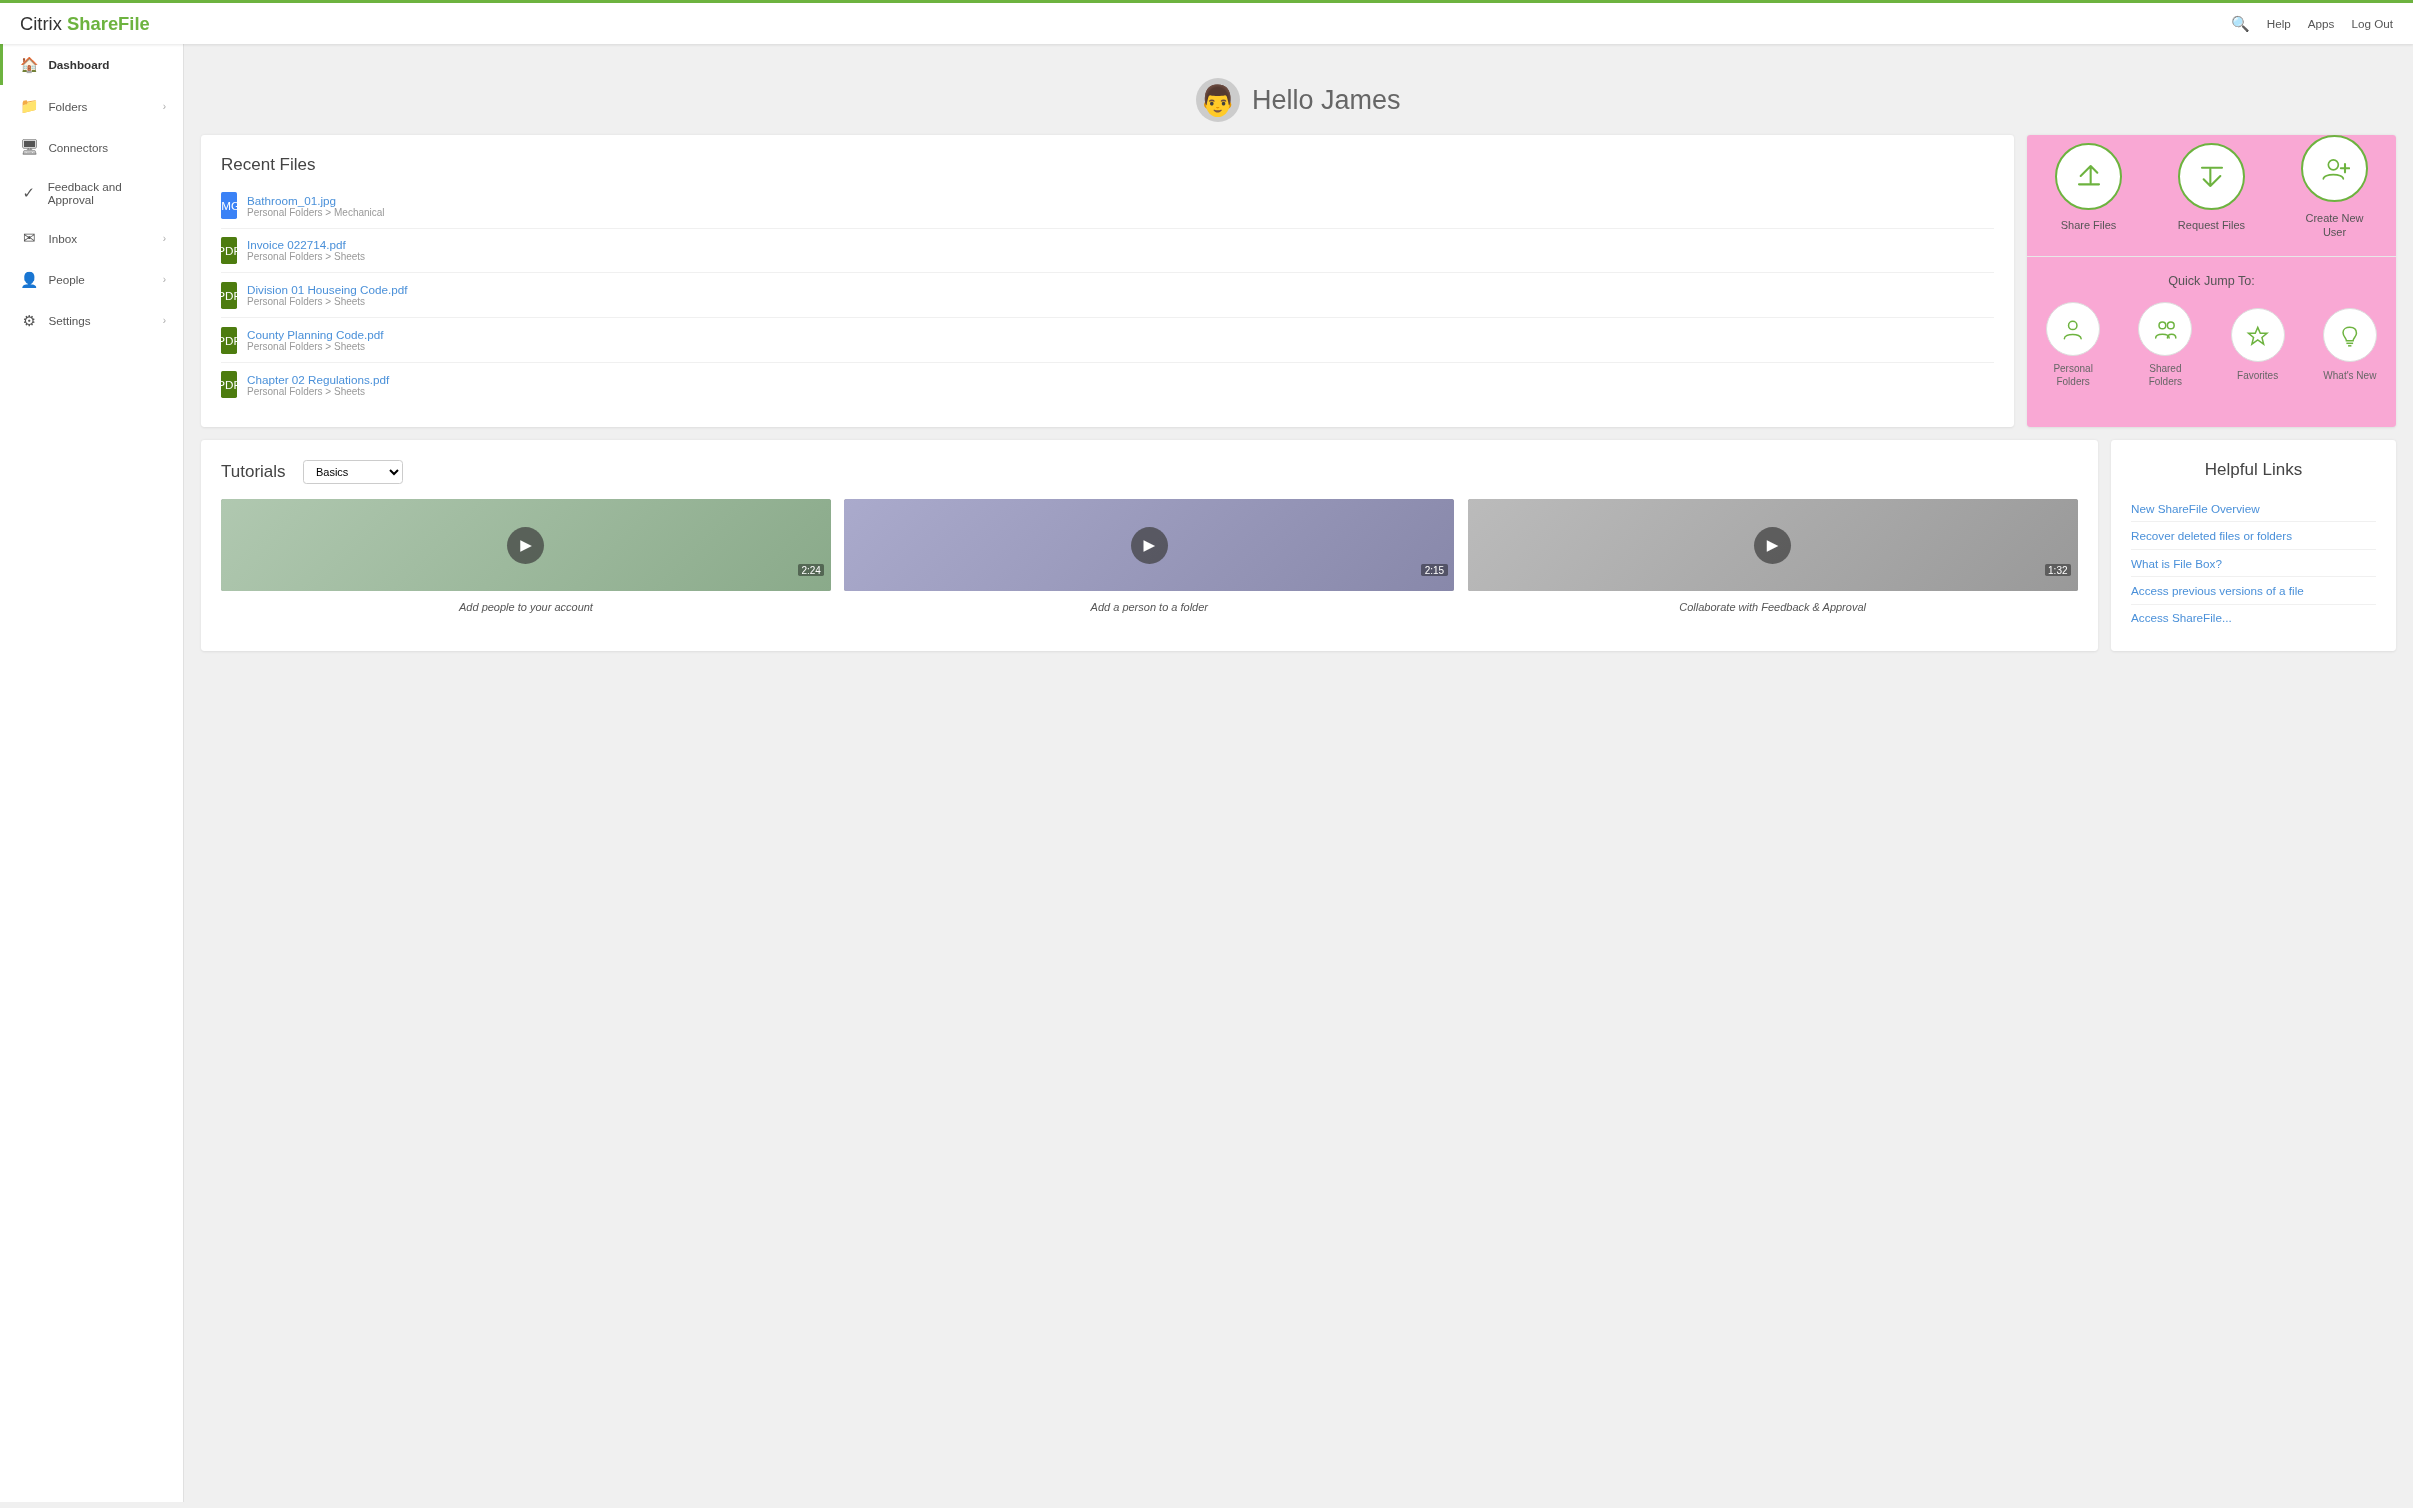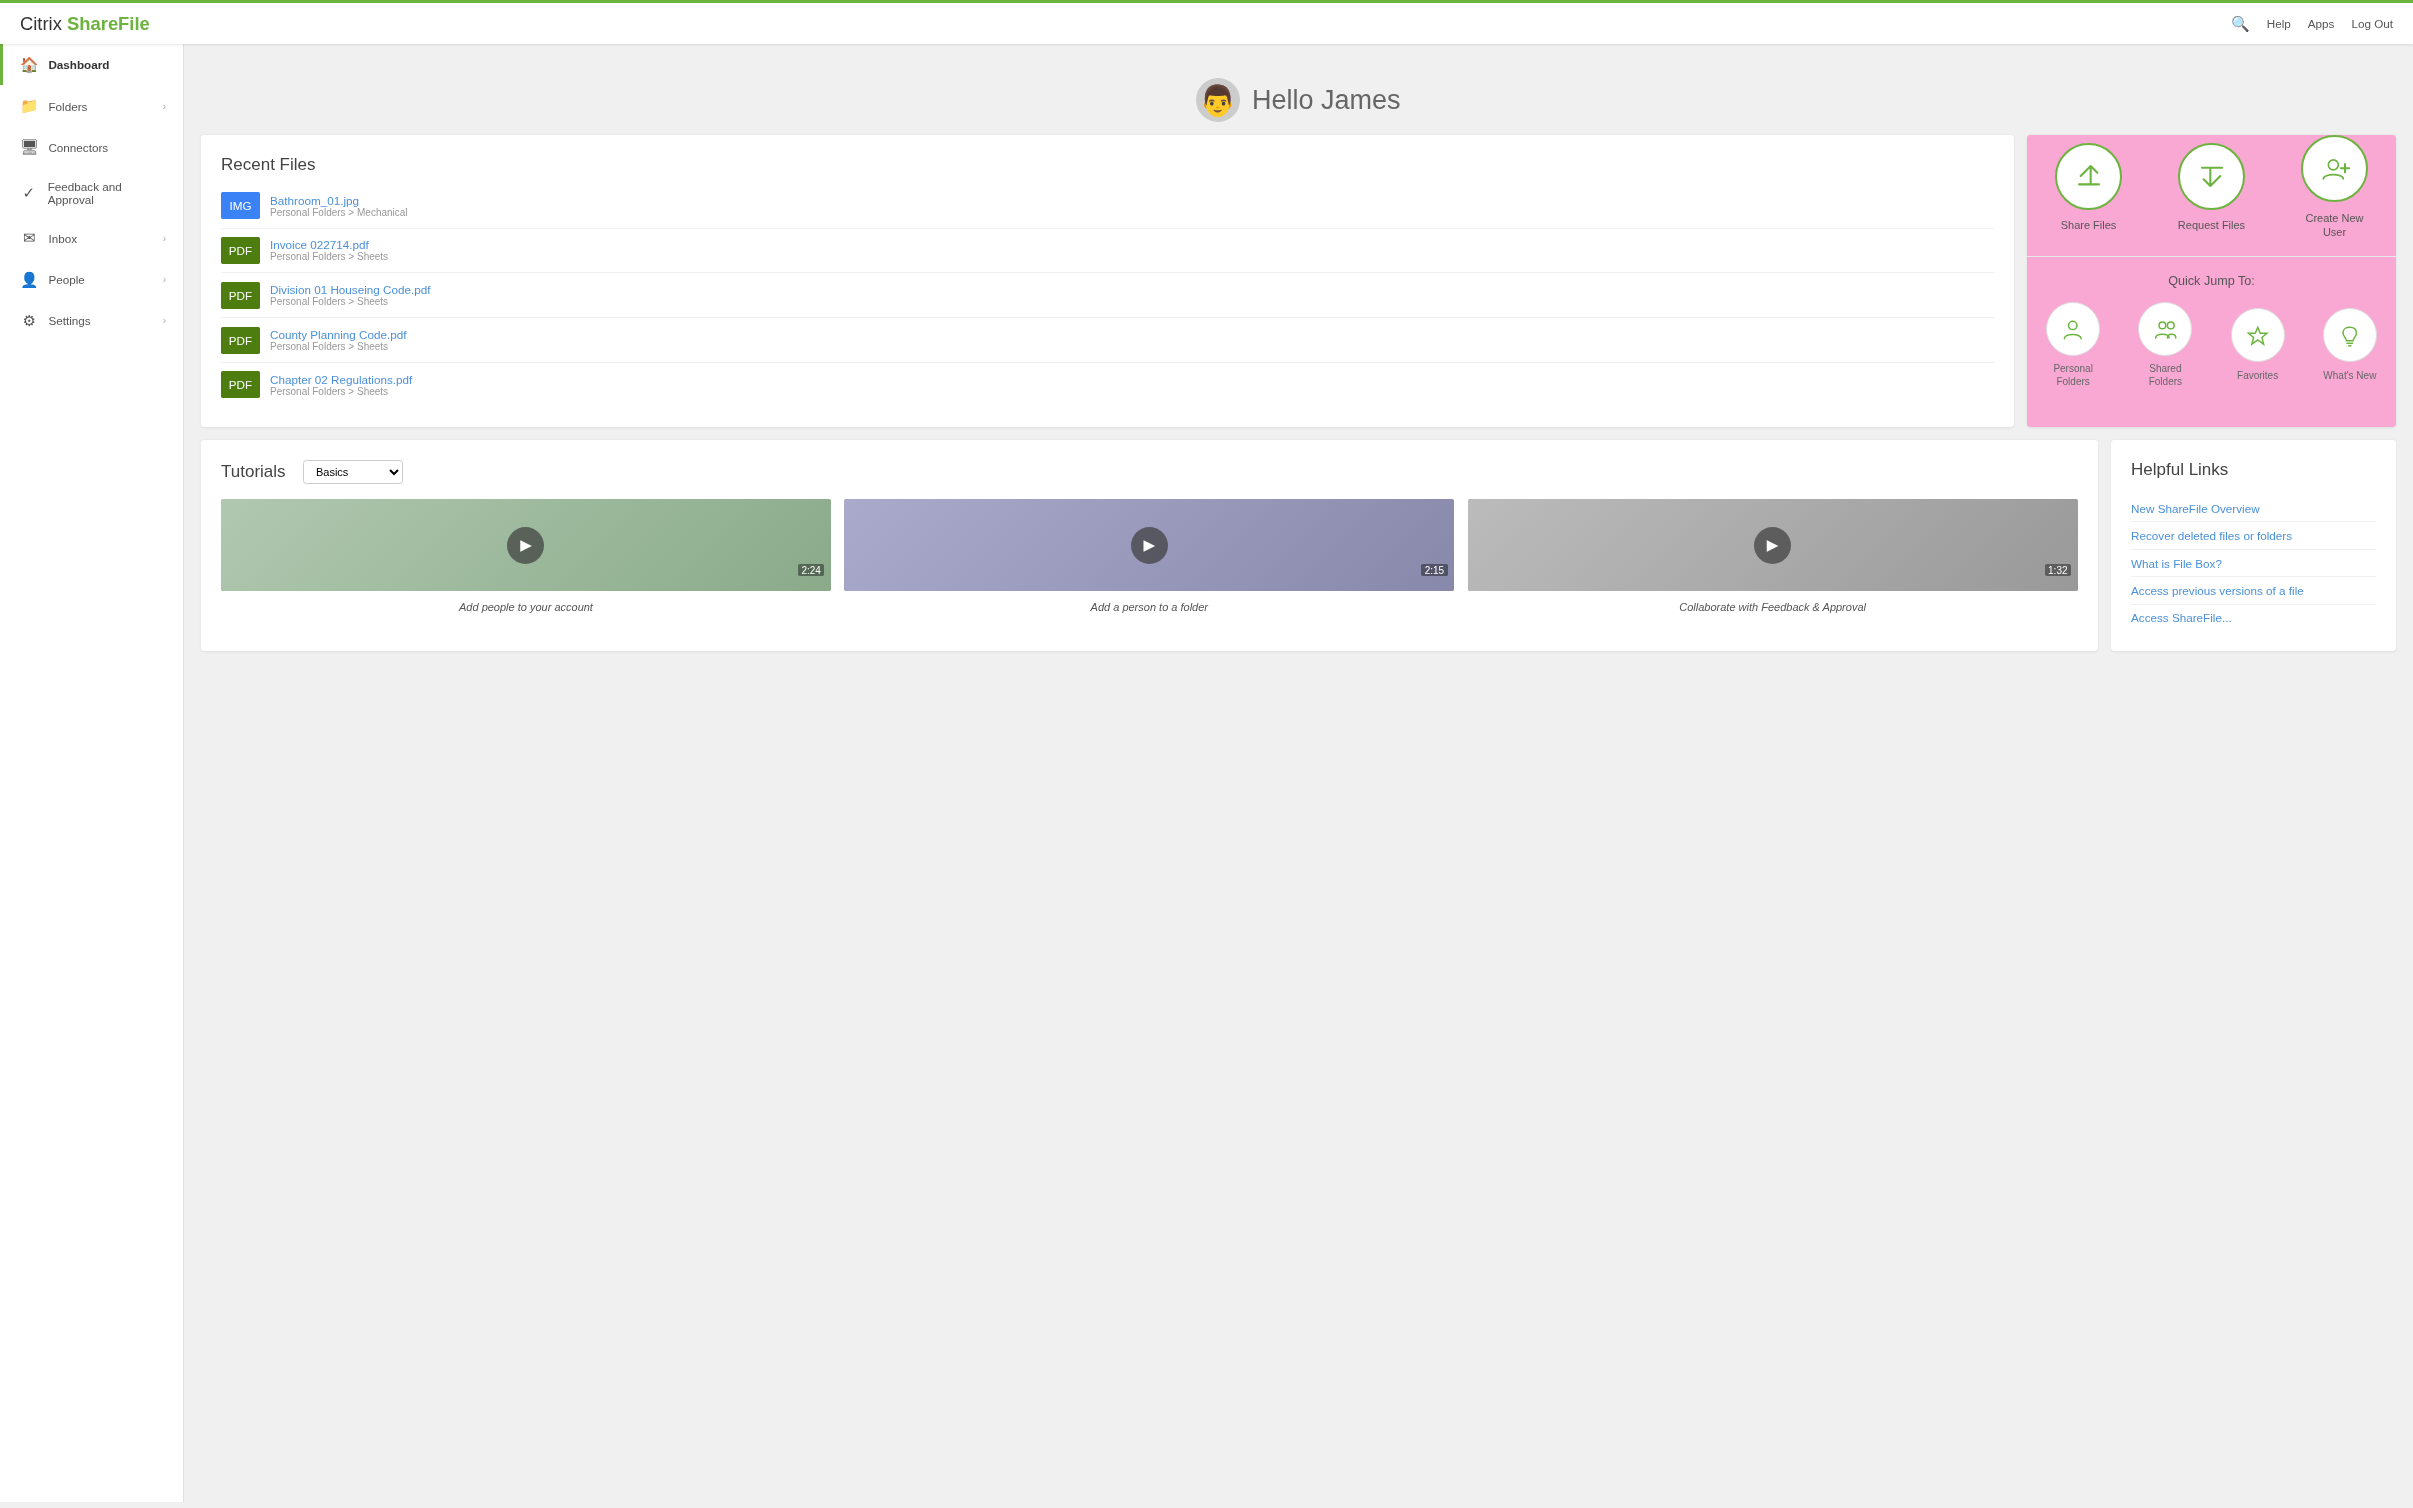--- a/index.html
+++ b/index.html
@@ -98,21 +98,21 @@
       background: #fff;
       border-radius: 3.4px;
       padding: 20px;
       flex: 1;
       box-shadow: 0 0.8px 2.5px rgba(0,0,0,0.08);
     }
     #recent-files-card h2 { font-size: 17px; font-weight: normal; color: #444; margin-bottom: 8.4px; }
     .recent-files-desc { color: #888; font-size: 11px; margin-bottom: 15px; line-height: 1.4; }
     .file-item { display: flex; align-items: center; padding: 8.4px 0; border-bottom: 0.8px solid #f0f0f0; cursor: pointer; }
     .file-item:last-child { border-bottom: none; }
-    .file-icon { width: 39px; height: 27px; margin-right: 10px; display: flex; align-items: center; justify-content: center; font-size: 17px; }
+    .file-icon { width: 16px; height: 27px; margin-right: 10px; display: flex; align-items: center; justify-content: center; font-size: 17px; }
     .file-icon.img-icon { background: #3b82f6; color: #fff; font-size: 11.7px; border-radius: 1.7px; }
     .file-icon.pdf-icon { background: #4d7c0f; color: #fff; font-size: 11.7px; border-radius: 1.7px; }
     .file-info .file-name { color: #4a90d9; font-size: 11.7px; }
     .file-info .file-path { color: #999; font-size: 10px; }
 
     
     #quick-actions-card {
       background: #f9a8d4;
       border-radius: 3.4px;
       width: 369px;
@@ -264,21 +264,21 @@
 
     
     #helpful-links-card {
       background: #fff;
       border-radius: 3.4px;
       padding: 20px;
       width: 285px;
       min-width: 285px;
       box-shadow: 0 0.8px 2.5px rgba(0,0,0,0.08);
     }
-    #helpful-links-card h2 { font-size: 17px; font-weight: normal; color: #444; margin-bottom: 15px; }
+    #helpful-links-card h2 { font-size: 17px; font-weight: normal; color: #444; margin-bottom: 15px; text-align: center; }
     .helpful-link {
       display: block;
       color: #4a90d9;
       text-decoration: none;
       font-size: 11.7px;
       padding: 6.7px 0;
       border-bottom: 0.8px solid #f0f0f0;
       cursor: pointer;
     }
     .helpful-link:last-child { border-bottom: none; }

